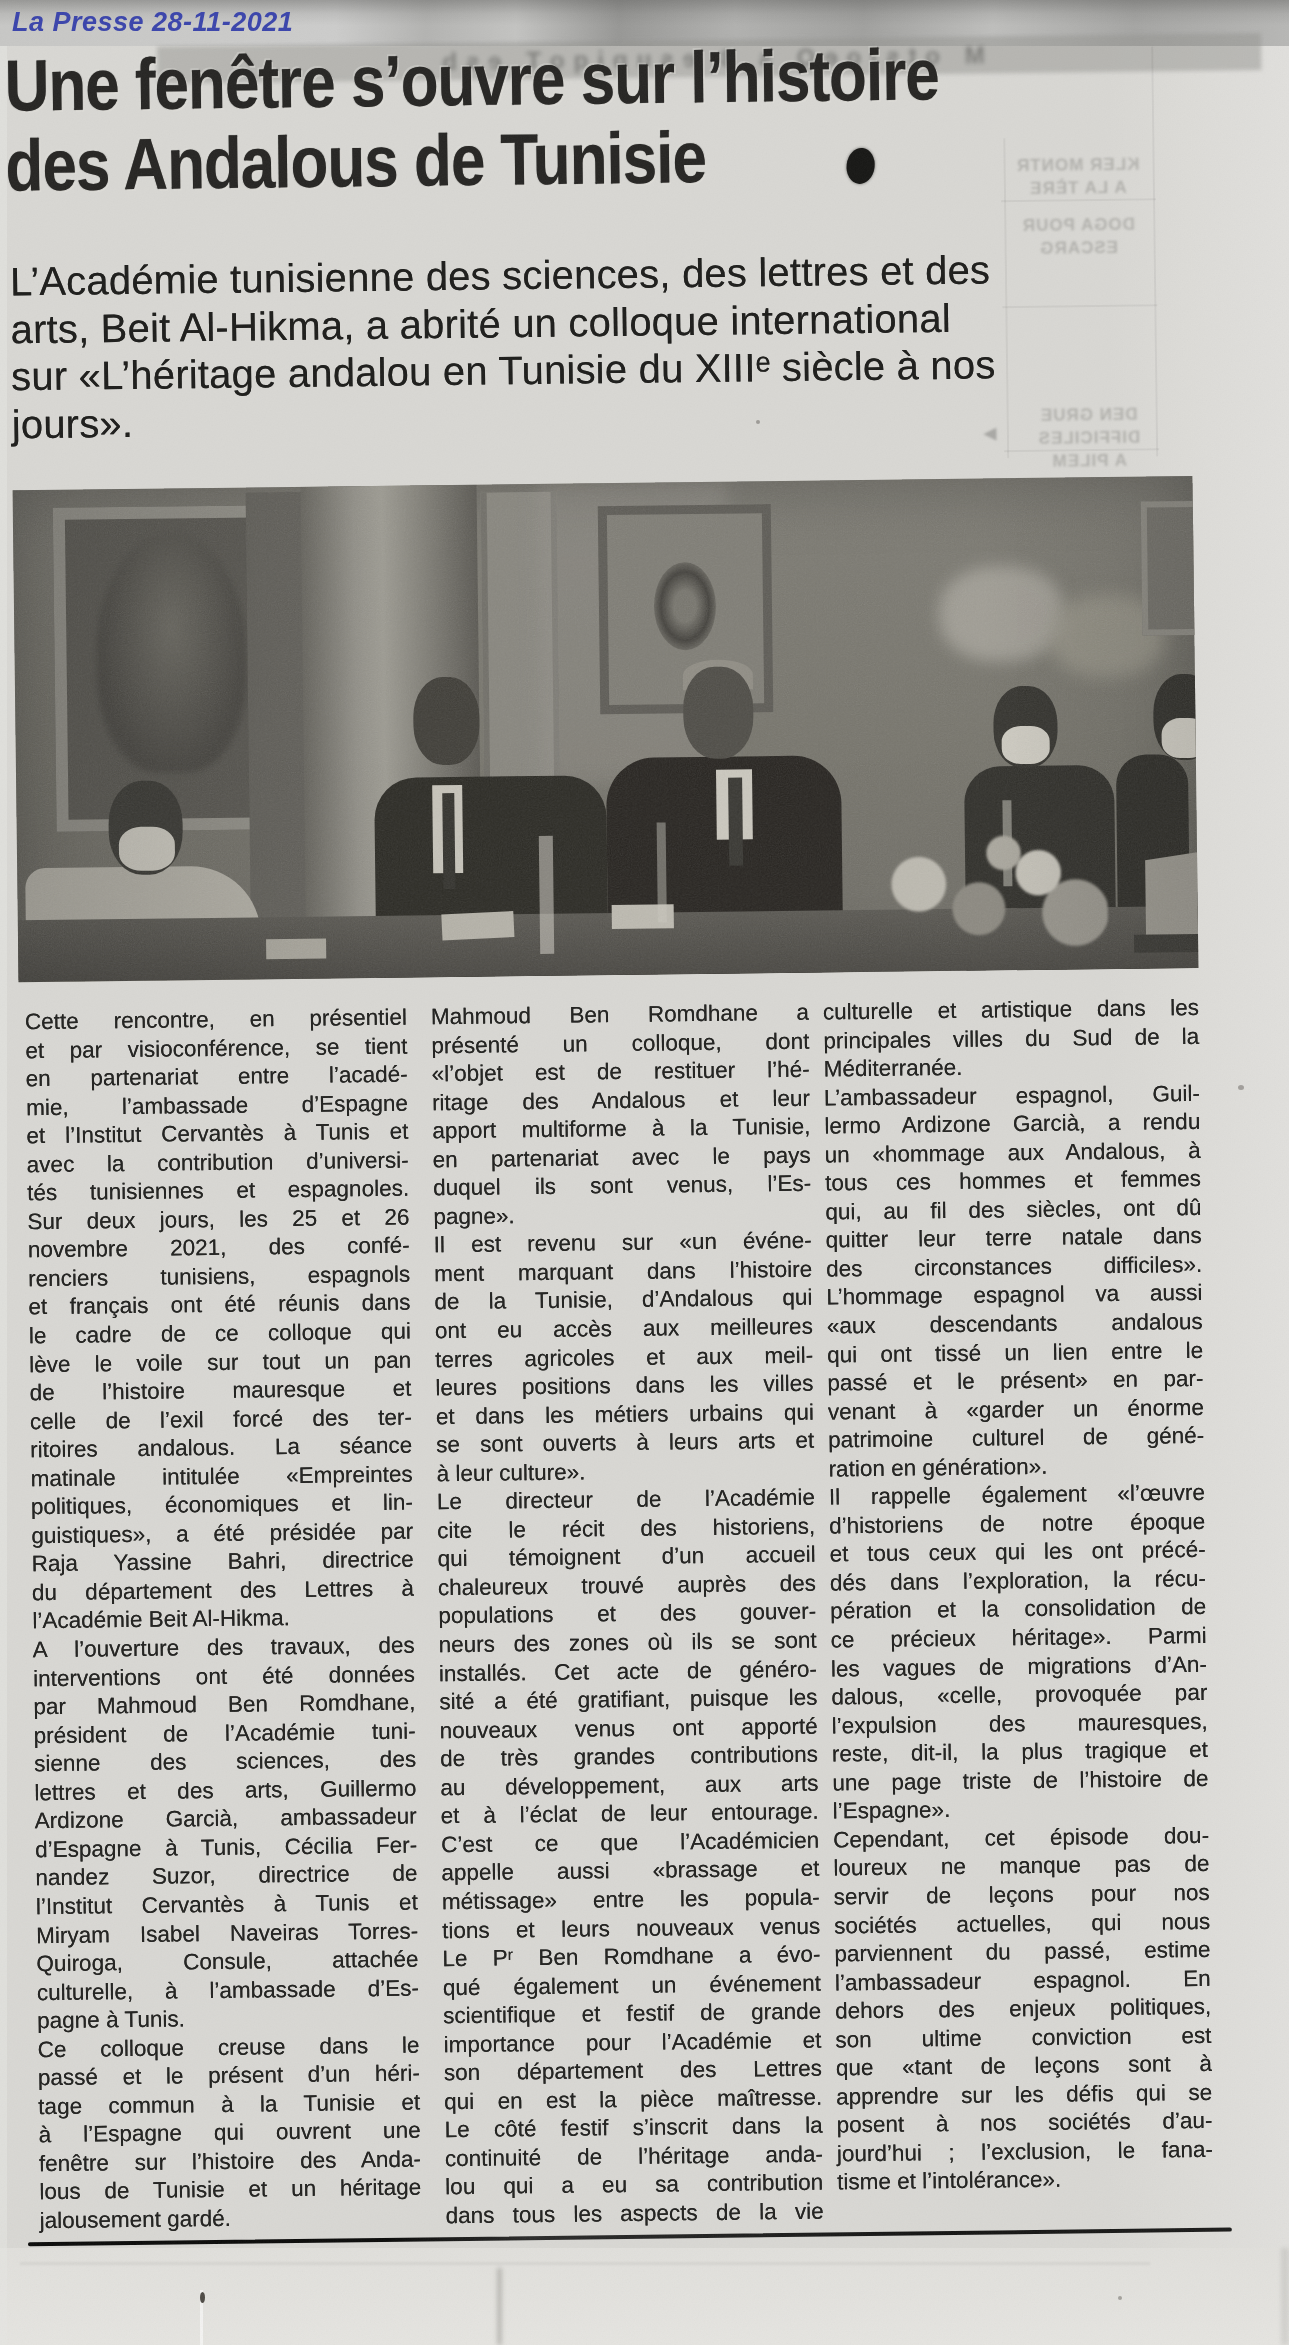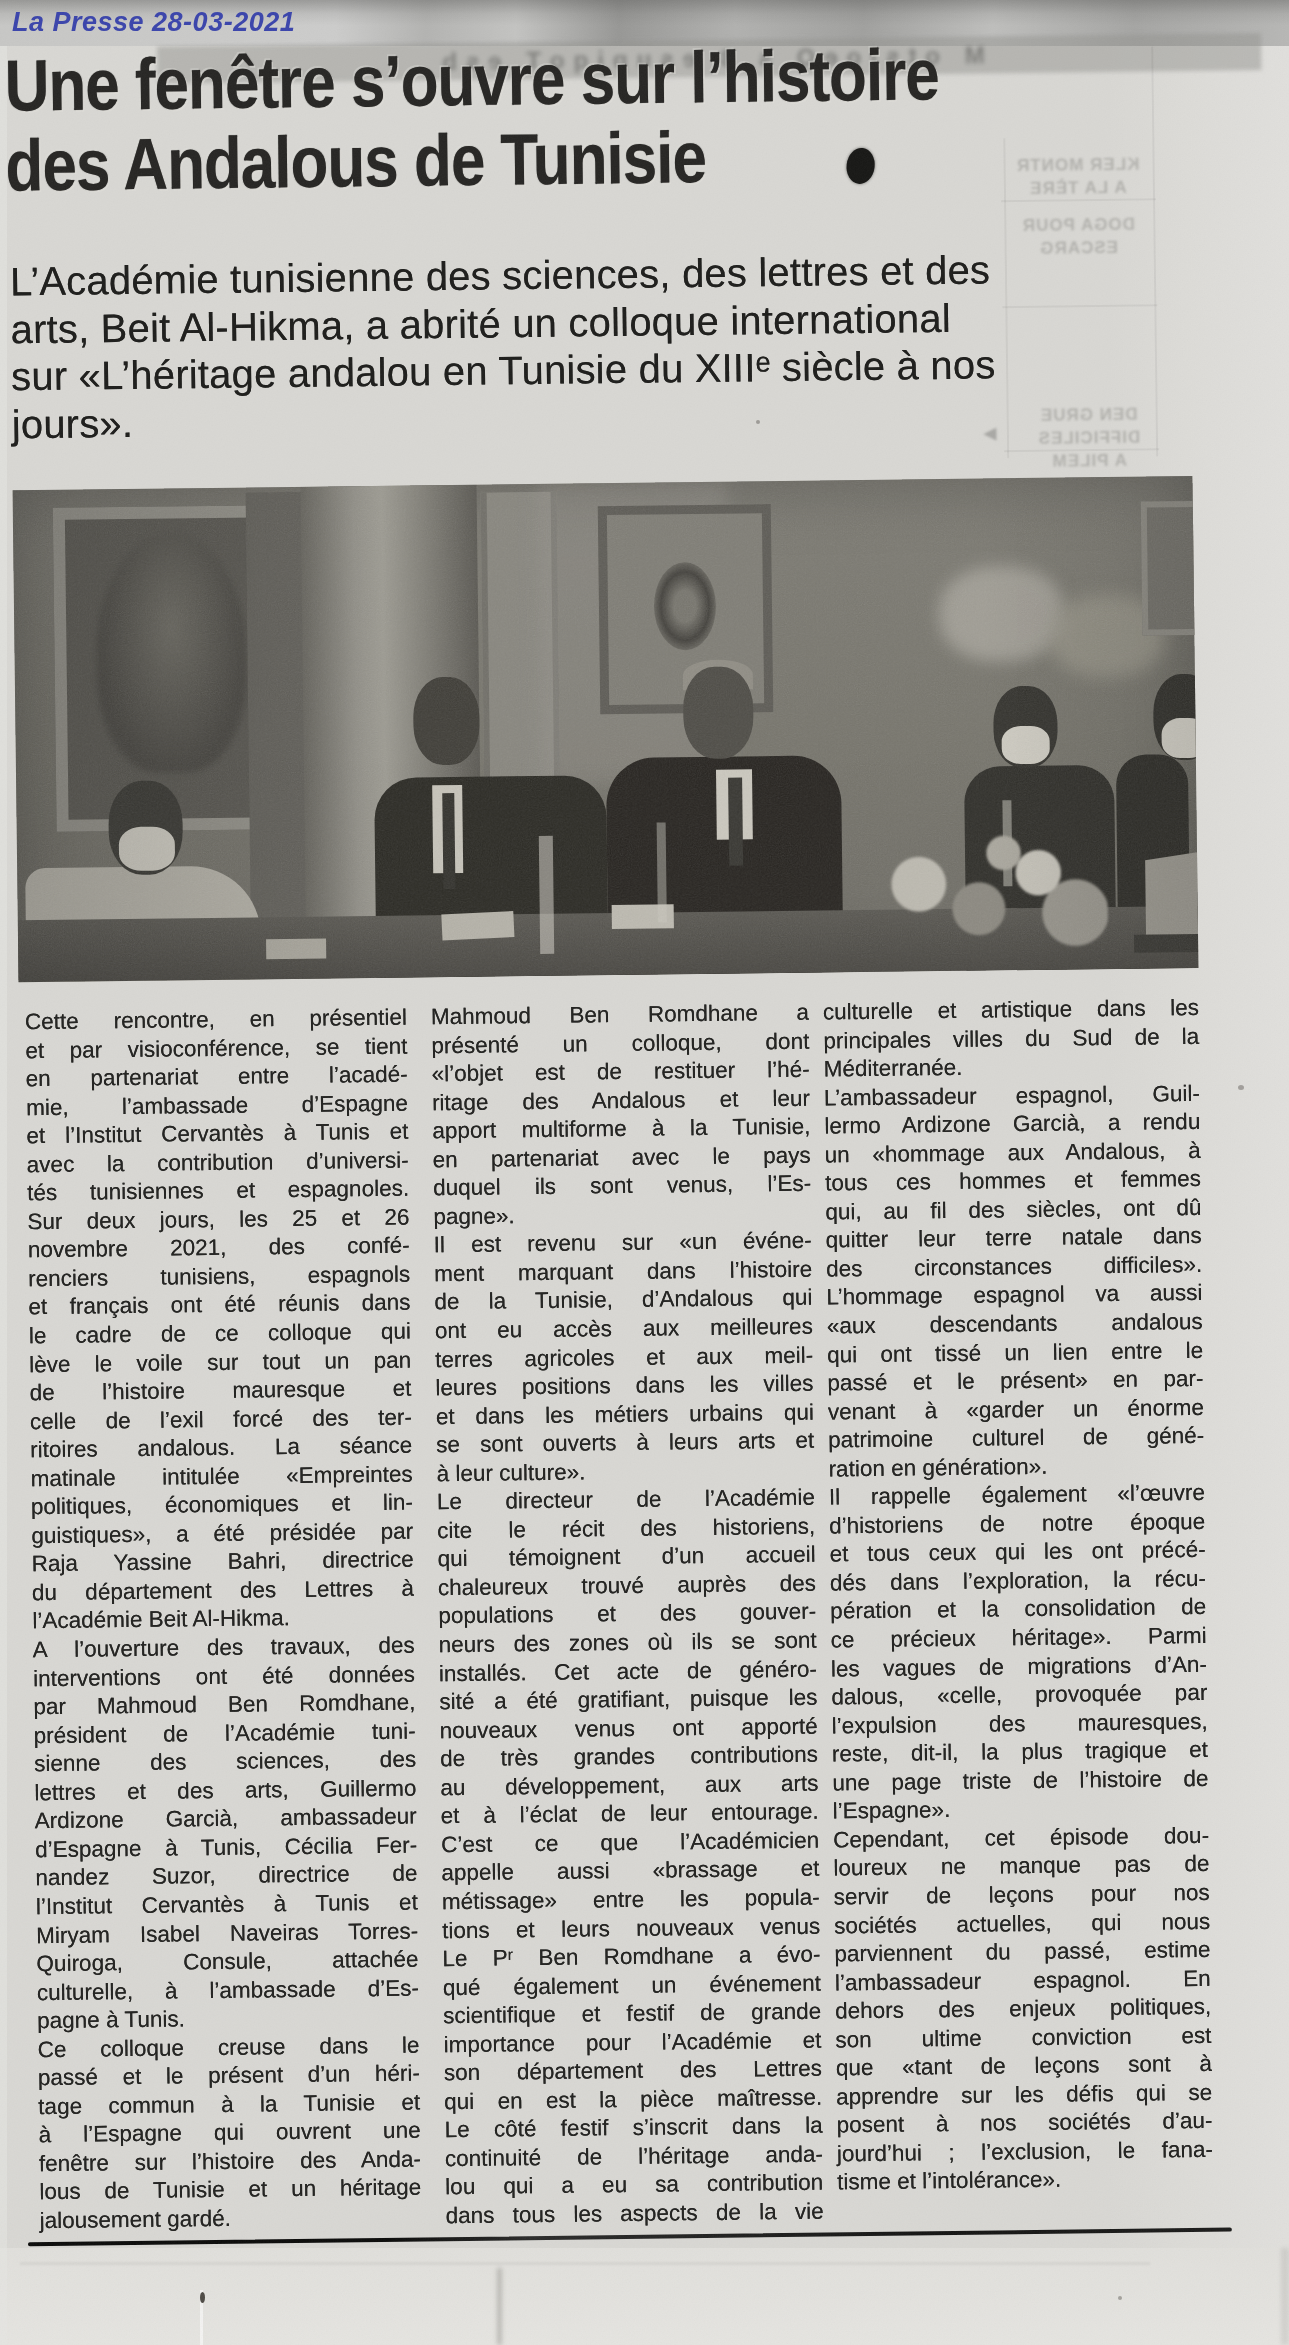--- a/index.html
+++ b/index.html
@@ -121,21 +121,21 @@
   .sp2{left:756px;top:420px;width:4px;height:4px;}
   .sp3{left:1118px;top:2296px;width:4px;height:4px;}
   .leftedge{position:absolute;left:0;top:46px;width:7px;height:2299px;background:rgba(230,229,225,.55);}
   .pagegrain{position:absolute;left:0;top:0;width:1289px;height:2345px;opacity:.05;pointer-events:none;}
 </style>
 </head>
 <body>
 
 <div id="page">
   <div class="topband"></div>
-  <div class="masthead">La Presse 28-03-2021</div>
+  <div class="masthead">La Presse 28-11-2021</div>
 
   <div class="scan">
     <div class="hl-band">
       <span>M otsloeO s    8    esupiqoT esb</span>
     </div>
 
     <div class="headline">
       <div class="hl hl1">Une fenêtre s’ouvre sur l’histoire</div>
       <div class="hl hl2">des Andalous de Tunisie</div>
     </div>

